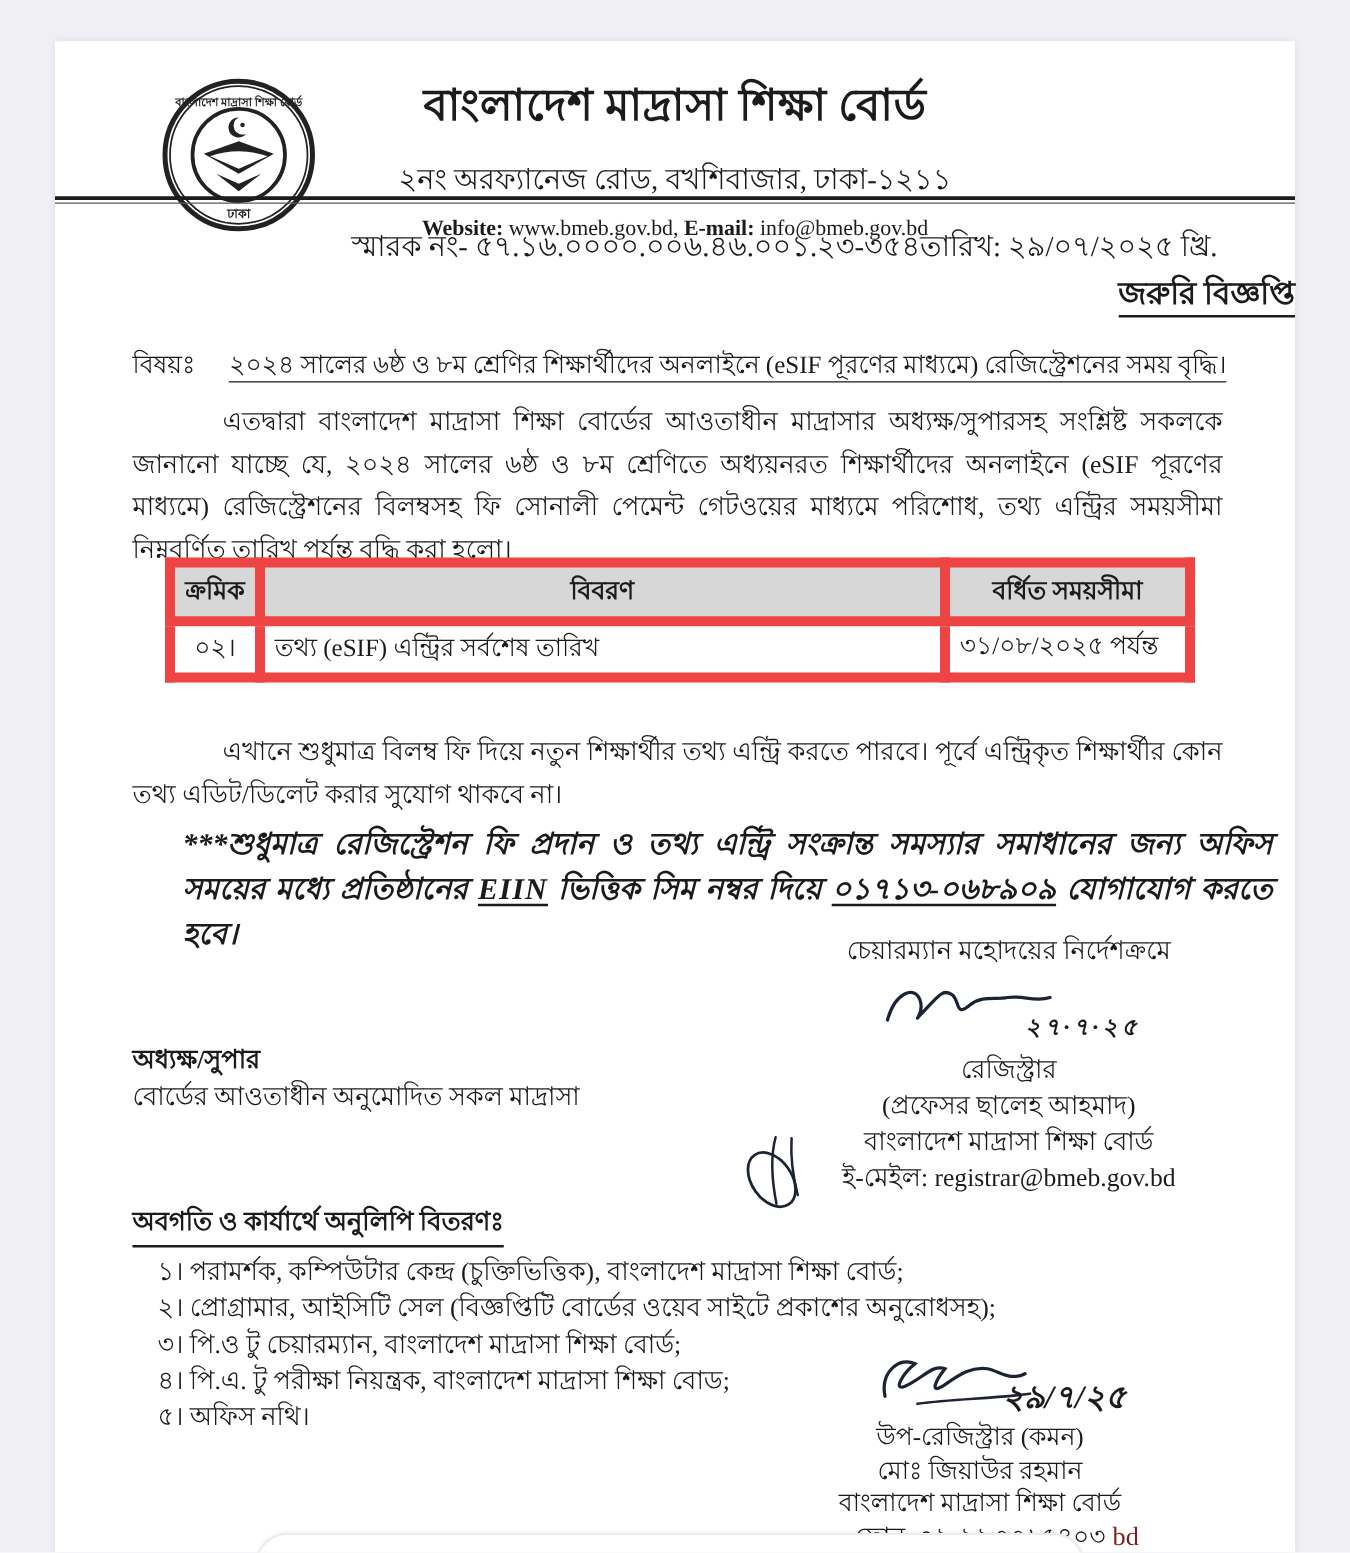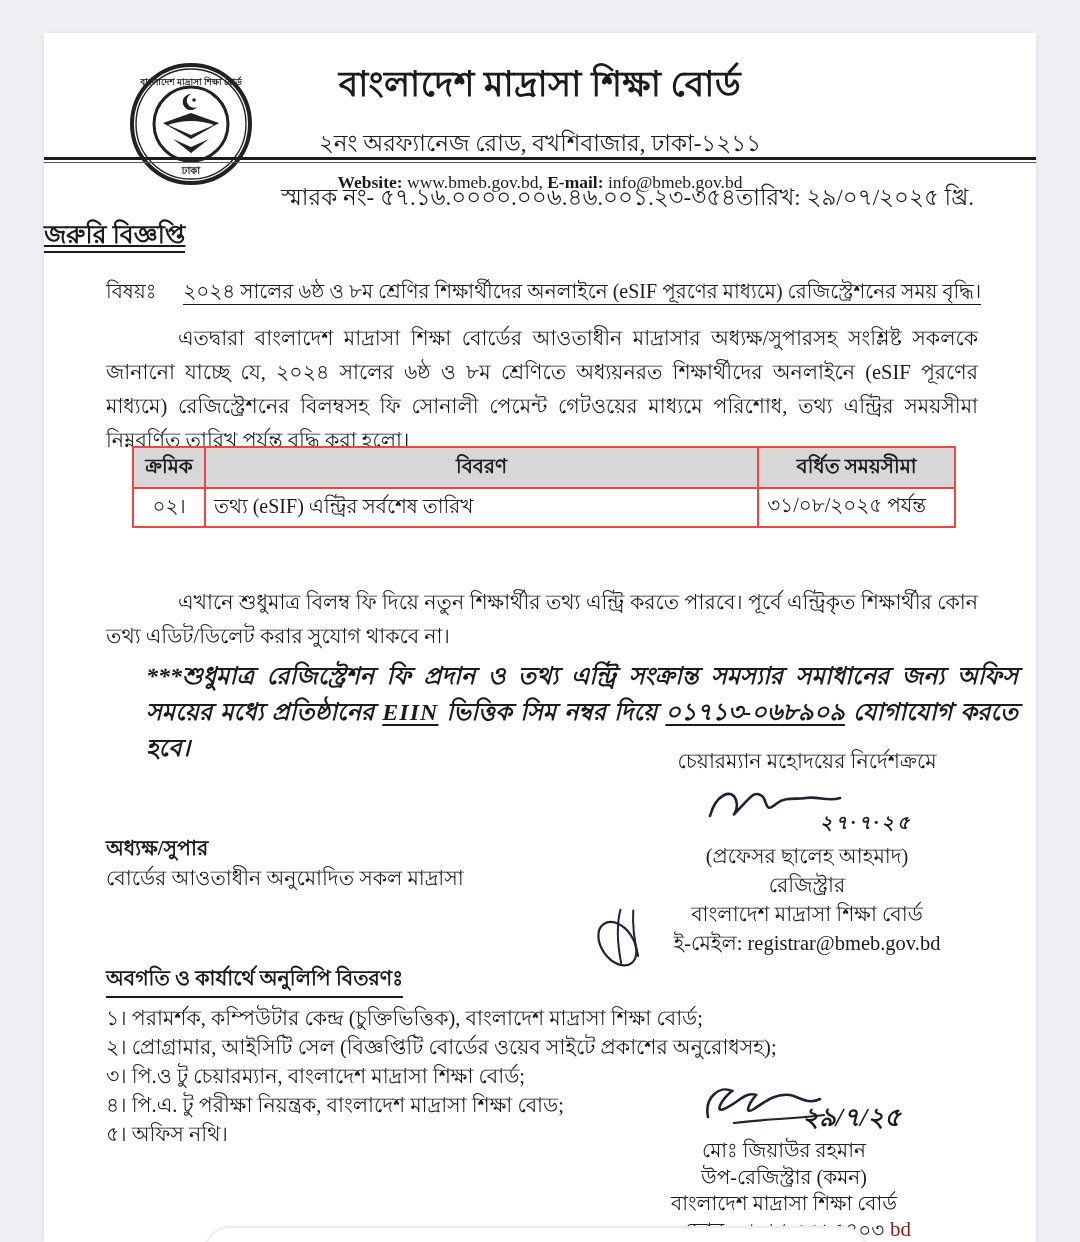--- a/index.html
+++ b/index.html
@@ -20,55 +20,55 @@
   .header-text { position:absolute; left:0; top:24px; width:100%; text-align:center; }
   .org-name { font-size:35px; font-weight:bold; letter-spacing:0.5px; }
   .org-address { font-size:23px; margin-top:9px; }
   .org-web { font-size:17.5px; margin-top:8px; }
   .org-web b { font-weight:bold; }
   .head-rule { position:absolute; left:0; top:124px; width:100%; height:3px; background:#1c1c1c; }
   .head-rule2 { position:absolute; left:0; top:129px; width:100%; height:1px; background:#5a5a5a; }
   
   .memo-row { position:absolute; left:62px; top:146px; width:868px; display:flex; justify-content:flex-end; font-size:23px; }
   
-  .notice-title { position:absolute; left:0; top:182px; width:100%; text-align:left; font-size:25px; font-weight:bold;text-decoration:underline; }
+  .notice-title { position:absolute; left:0; top:182px; width:100%; text-align:right; font-size:25px; font-weight:bold; }
   .notice-title span { border-bottom:2.5px solid #1b1b1b; padding-bottom:3px; }
   .subject-row { position:absolute; left:62px; top:243px; width:880px; font-size:20px; font-weight:normal; }
   .subject-label { margin-right:22px; }
   .subject-text { border-bottom:1.8px solid #1b1b1b; padding-bottom:2px; }
   
   .para { position:absolute; left:62px; width:872px; font-size:20.5px; line-height:34px; text-align:justify; }
   .para1 { top:288px; text-indent:72px; }
   .para2 { top:552px; text-indent:72px; }
   .para-contact { top:625px; font-weight:bold; font-style:italic; line-height:36px; font-size:24px;margin-left:40px; }
   .phone-underline { text-decoration:underline; text-underline-offset:4px; }
   .eiin { font-family:"Liberation Serif",serif; letter-spacing:1px; }
   
   .data-table { position:absolute; left:88px; top:413px; width:824px; border-collapse:collapse; font-size:20px; }
-  .data-table th, .data-table td { border:2px solid #ef4444; padding:2px 8px; vertical-align:top; }
+  .data-table th, .data-table td { border:8px solid #ef4444; padding:2px 8px; vertical-align:top; }
   .data-table th { background:#d7d7d7; font-weight:bold; text-align:center; font-size:20px; padding:3px 4px; }
   .col-serial { width:72px; text-align:center; }
   .col-desc  { width:555px; }
   .col-time  { width:197px; }
   .desc-note { font-size:14.5px; font-style:italic; line-height:20px; display:block; margin-top:1px; }
   .time-cell { line-height:29px; }
   
   .sign-block { position:absolute; left:568px; top:714px; width:390px; text-align:center; font-size:20.5px; line-height:29px; }
   .sign-scrawl-row { position:relative; height:66px; }
   .sign-date { position:absolute; left:208px; top:32px; font-size:19px; font-style:italic; font-weight:bold; letter-spacing:3px; }
   .sign-line { margin-top:0; }
   .email-row { position:relative; }
   .email-scribble { position:absolute; left:-28px; top:-28px; }
   
   .addressee { position:absolute; left:62px; top:800px; font-size:20.5px; line-height:30px; }
   .addressee .title { font-weight:bold; }
   
   .distribution { position:absolute; left:62px; top:932px; font-size:20.5px; line-height:27.5px; }
   .distribution .heading { font-weight:bold; border-bottom:2px solid #1b1b1b; display:inline-block; padding-bottom:3px; margin-bottom:6px; }
-  .distribution .item { margin-top:1.5px; }
+  .distribution .item { margin-top:1.5px;margin-left:20px; }
   
   .sign-bottom { position:absolute; left:540px; top:1046px; width:400px; text-align:center; font-size:20px; line-height:26.5px; }
   .sign-bottom .scrawl-row { position:relative; height:58px; }
   .sign-bottom .hand-date { position:absolute; left:218px; top:26px; font-size:26px; font-style:italic; font-weight:bold; }
   
   .bottom-card {
     position:absolute; left:160px; top:1193px; width:664px; height:60px;
     background:#ffffff; border:2px solid #ededf1; border-bottom:none;
     border-radius:26px 26px 0 0;
     box-shadow:0 -1px 3px rgba(0,0,0,0.04);
@@ -151,22 +151,22 @@
   </div>
 
   <div class="sign-block">
     <div>চেয়ারম্যান মহোদয়ের নির্দেশক্রমে</div>
     <div class="sign-scrawl-row">
       <svg width="150" height="56" style="position:absolute;left:90px;top:4px;">
         <path class="ink" stroke-width="2.6" d="M8 36 C14 14 30 8 34 20 C38 32 26 40 36 30 C48 18 52 10 60 16 C66 21 62 34 74 24 C84 16 94 20 104 18 C116 16 126 22 138 18"></path>
       </svg>
       <span class="sign-date">২৭·৭·২৫</span>
     </div>
+    <div class="sign-line">রেজিস্ট্রার</div>
     <div class="sign-line">(প্রফেসর ছালেহ আহমাদ)</div>
-    <div class="sign-line">রেজিস্ট্রার</div>
     <div class="sign-line">বাংলাদেশ মাদ্রাসা শিক্ষা বোর্ড</div>
     <div class="sign-line email-row">
       <svg class="email-scribble" width="72" height="72">
         <g transform="rotate(-35 36 36)">
           <ellipse cx="30" cy="40" rx="16" ry="24" fill="none" stroke="#1c2333" stroke-width="2.2"></ellipse>
           <path class="ink" stroke-width="2" d="M22 58 C30 40 40 24 52 14 M40 62 C46 46 54 32 62 22"></path>
         </g>
       </svg>
       <span>ই-মেইল: registrar@bmeb.gov.bd</span>
     </div>
@@ -187,22 +187,22 @@
   </div>
 
   <div class="sign-bottom">
     <div class="scrawl-row">
       <svg width="170" height="54" style="position:absolute;left:110px;top:0;">
         <path class="ink" stroke-width="2.6" d="M14 38 C10 18 26 6 38 12 C28 20 20 34 30 30 C44 24 52 12 62 16 C54 26 50 36 60 30 C72 22 82 14 96 16 C106 18 114 26 126 20"></path>
         <path class="ink" stroke-width="2.2" d="M40 44 C70 40 100 40 130 36"></path>
       </svg>
       <span class="hand-date">২৯/৭/২৫</span>
     </div>
+    <div>উপ-রেজিস্ট্রার (কমন)</div>
     <div>মোঃ জিয়াউর রহমান</div>
-    <div>উপ-রেজিস্ট্রার (কমন)</div>
     <div>বাংলাদেশ মাদ্রাসা শিক্ষা বোর্ড</div>
     <div>ফোন: ০২-২২৩৩৬৫৪০৩</div>
   </div>
 
   <div class="bottom-card"></div>
   <div class="partial-bd">bd</div>
 
 </div>
 
 </body></html>

